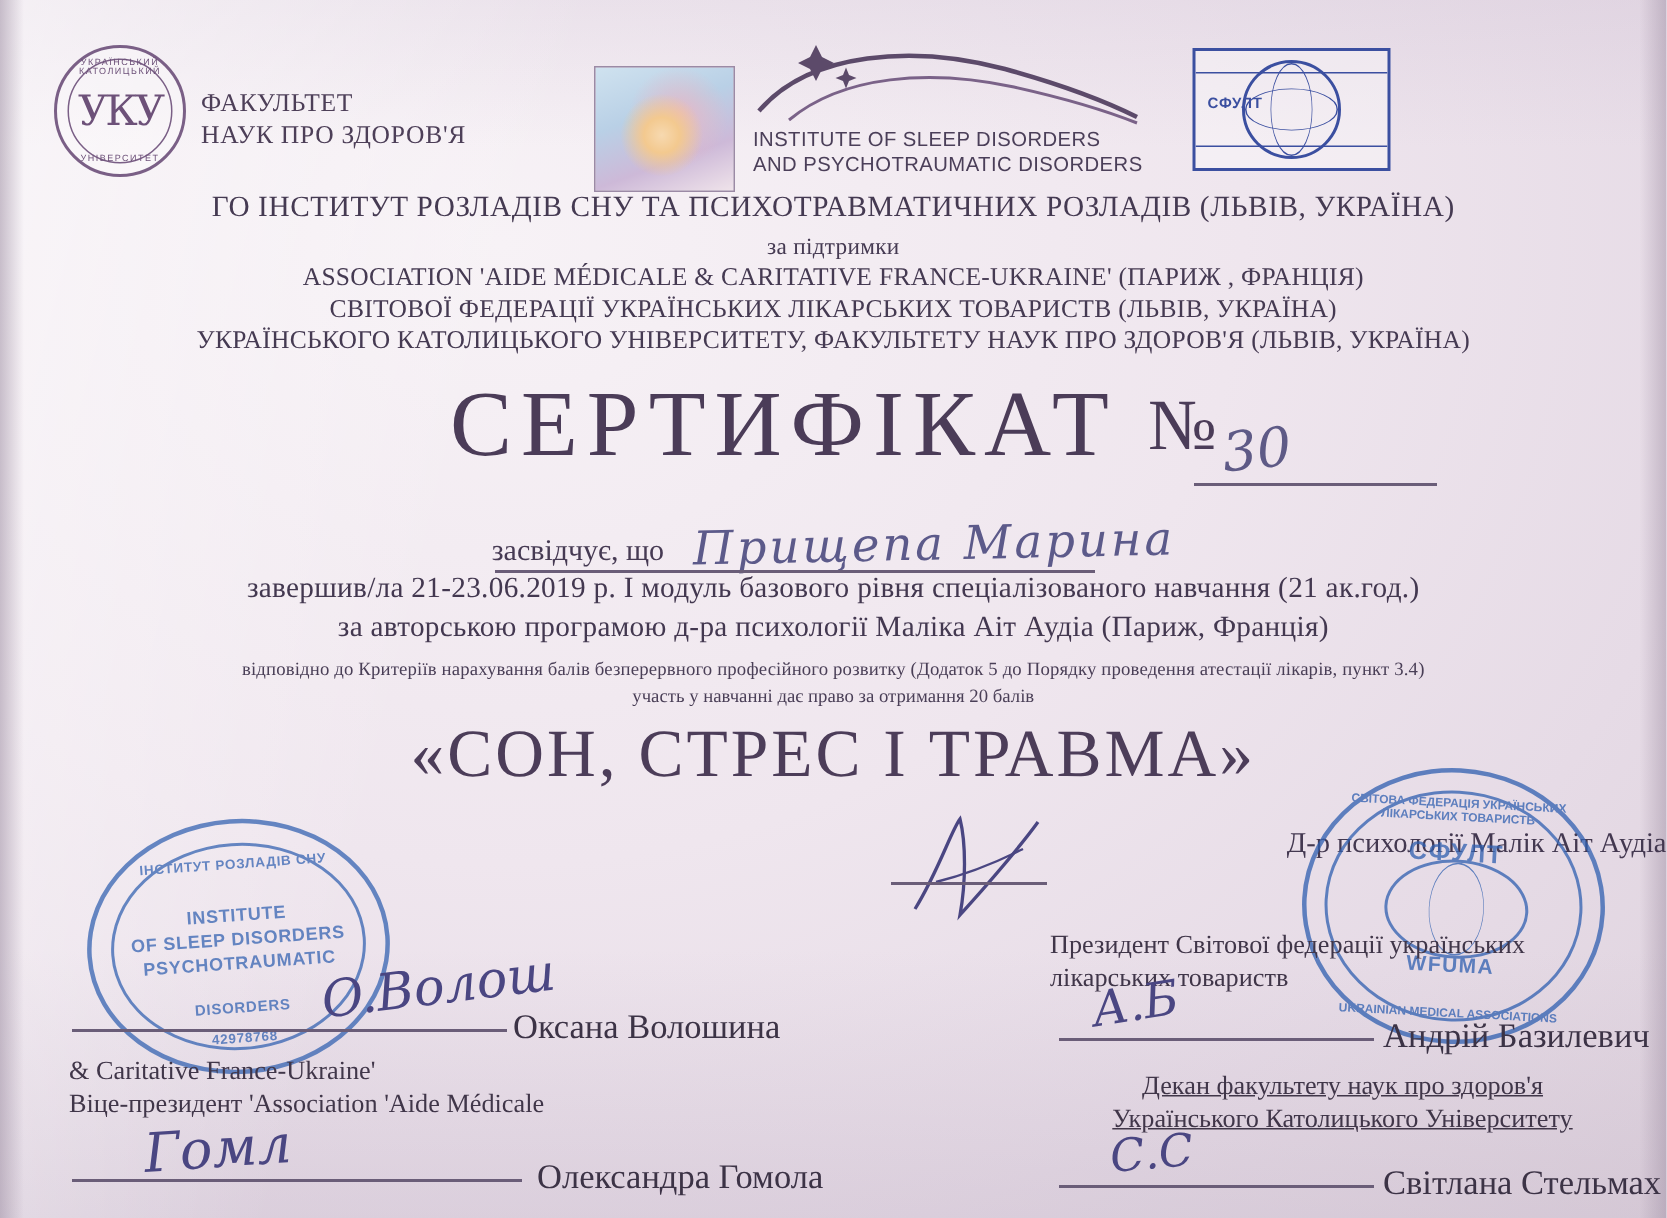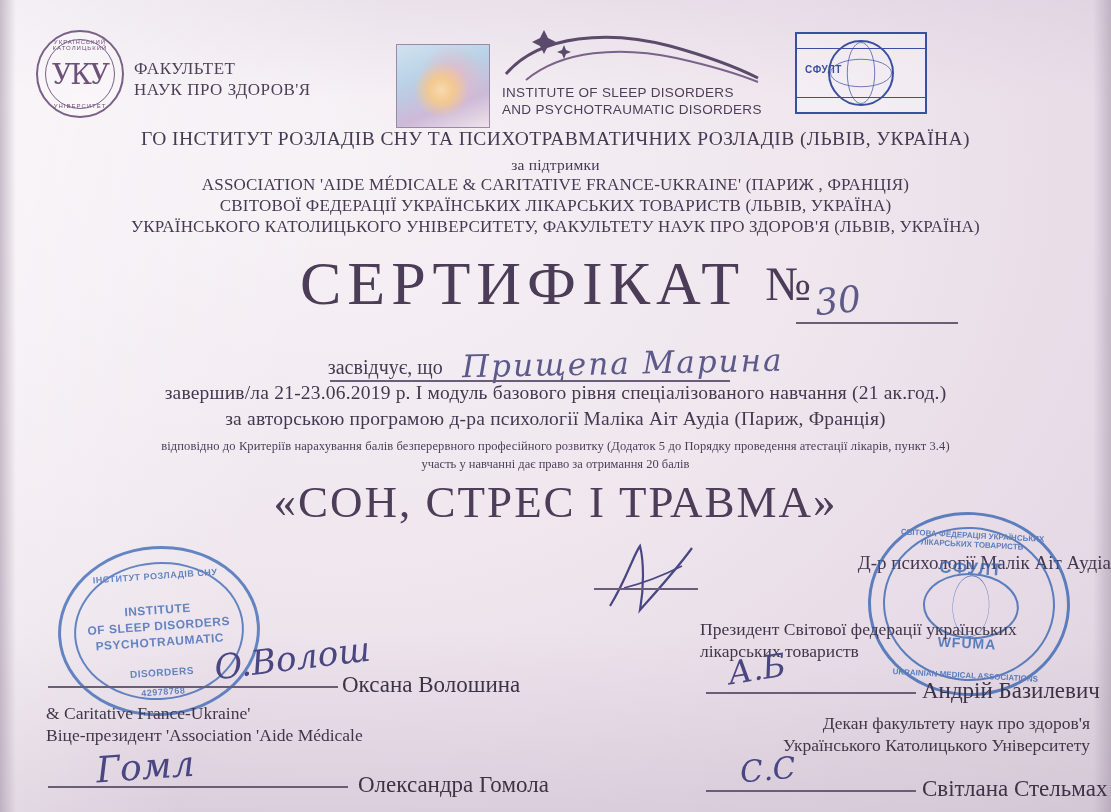--- a/index.html
+++ b/index.html
@@ -360,21 +360,21 @@
   
   .sig-block {
     position: absolute;
     color: #403649;
     font-size: 17.5px;
     line-height: 22px;
   }
   .sig-left-1 { left: 46px; top: 612px; width: 520px; }
   .sig-left-2 { left: 46px; top: 702px; width: 470px; }
   .sig-right-1 { left: 700px; top: 618px; width: 390px; text-align: left; }
-  .sig-right-2 { left: 700px; top: 712px; width: 390px; text-align: right; }
+  .sig-right-2 { left: 700px; top: 712px; width: 390px; text-align: center; text-decoration: underline; }
 
   .sig-rule {
     position: absolute;
     height: 2px;
     background: #6a5d78;
   }
   .rule-l1 { left: 48px; top: 686px; width: 290px; }
   .rule-l2 { left: 48px; top: 786px; width: 300px; }
   .rule-r1 { left: 706px; top: 692px; width: 210px; }
   .rule-r2 { left: 706px; top: 790px; width: 210px; }

